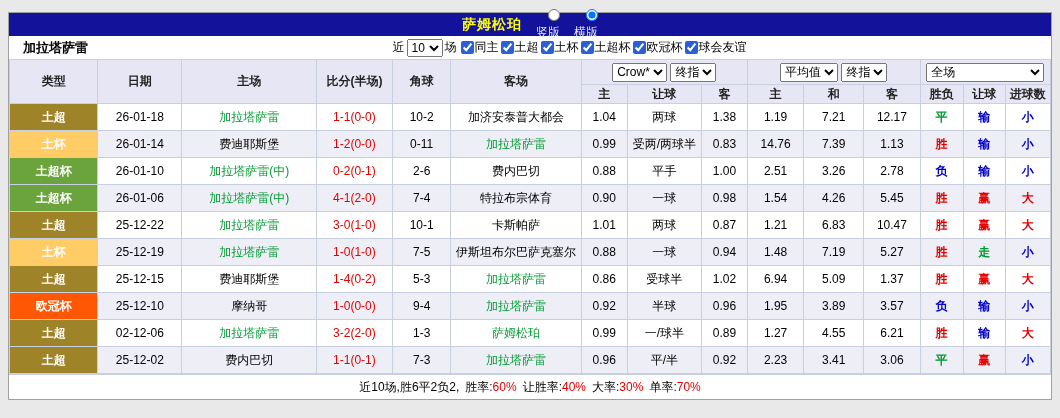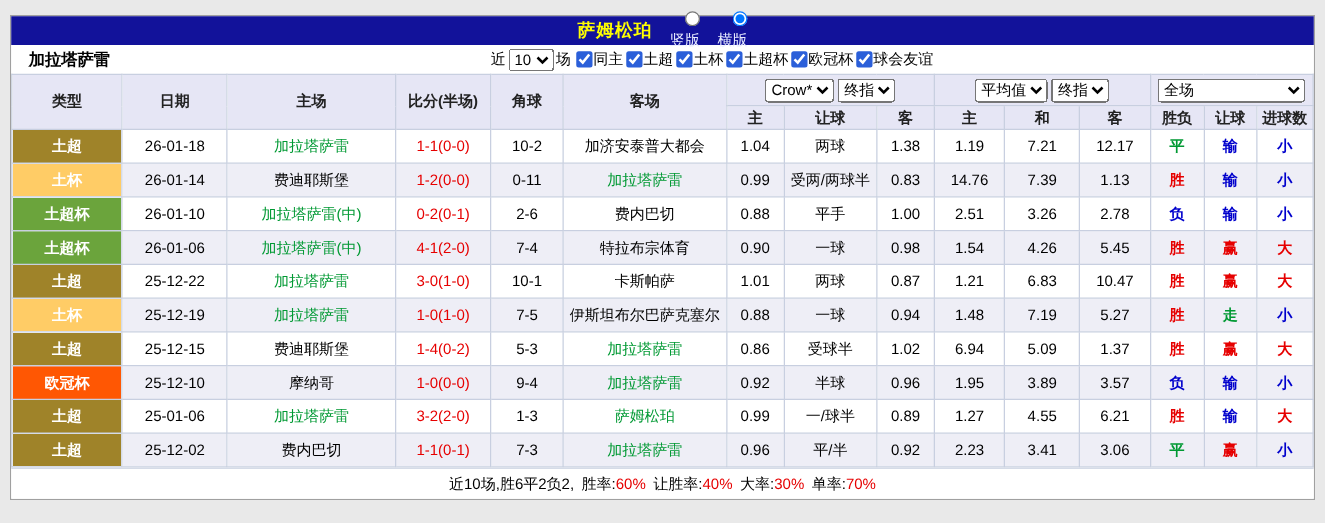--- a/index.html
+++ b/index.html
@@ -307,21 +307,21 @@
           <td>0.96</td>
           <td>1.95</td>
           <td>3.89</td>
           <td>3.57</td>
           <td class="bold" style="color: rgb(0, 0, 204);">负</td>
           <td class="bold" style="color: rgb(0, 0, 204);">输</td>
           <td class="bold" style="color: rgb(0, 0, 204);">小</td>
         </tr>
         <tr>
           <td class="type" style="background: rgb(159, 131, 41);">土超</td>
-          <td>25-01-06</td>
+          <td>02-12-06</td>
           <td class="green">加拉塔萨雷</td>
           <td class="score">3-2(2-0)</td>
           <td>1-3</td>
           <td class="green">萨姆松珀</td>
           <td>0.99</td>
           <td>一/球半</td>
           <td>0.89</td>
           <td>1.27</td>
           <td>4.55</td>
           <td>6.21</td>

